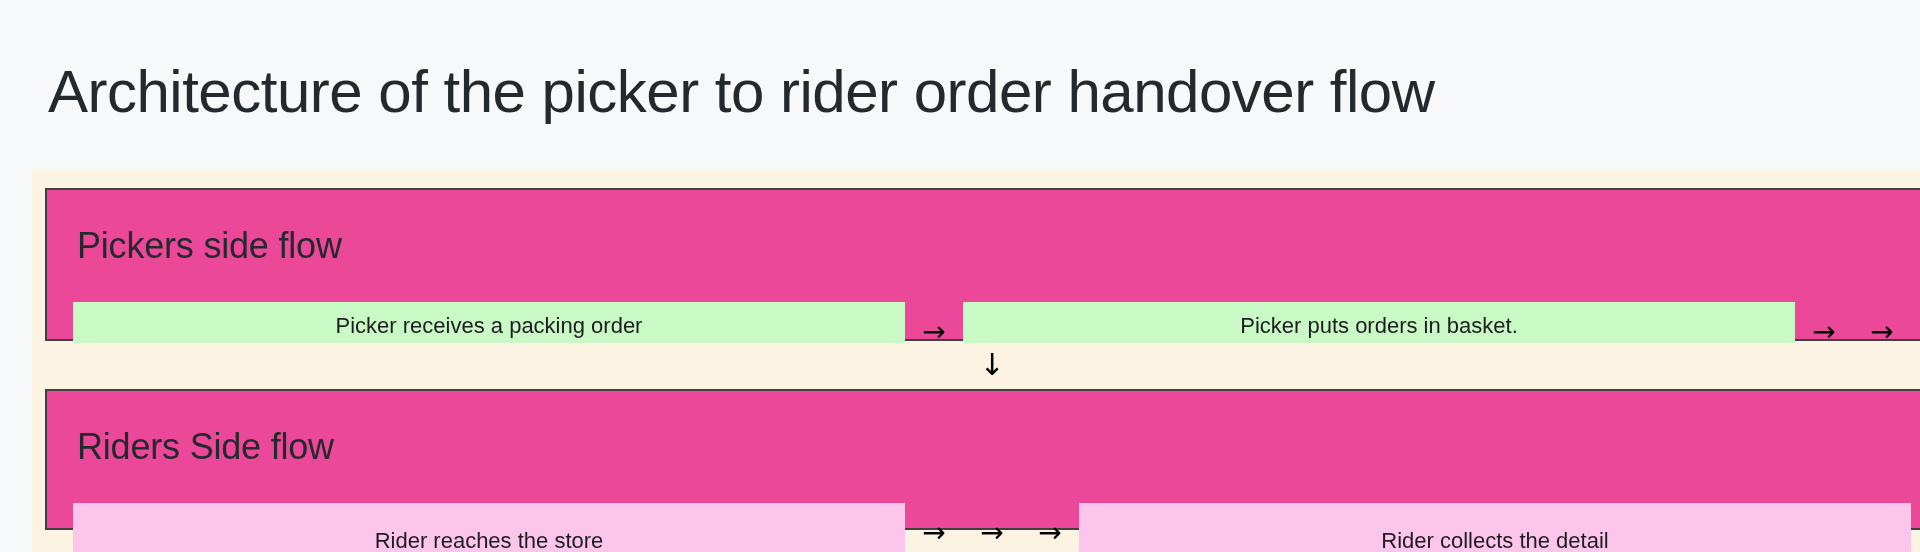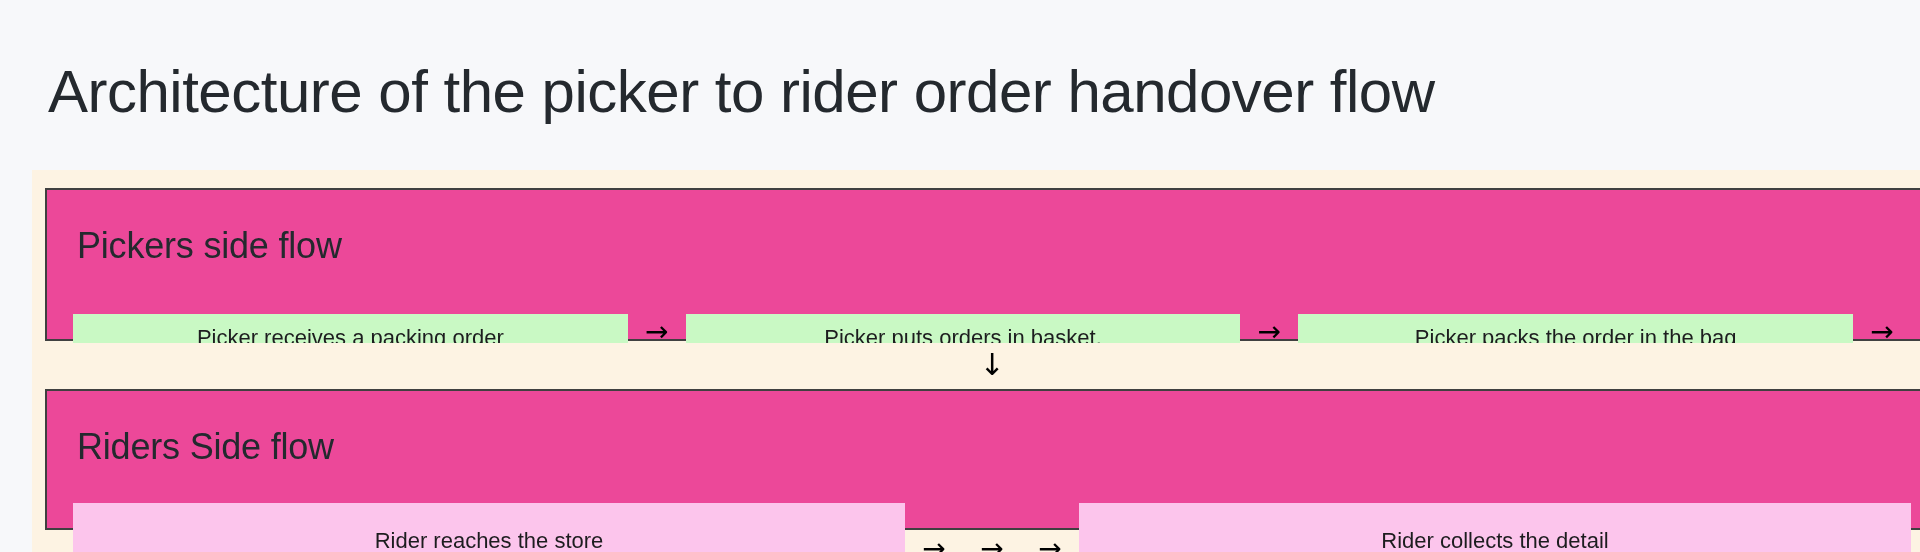--- a/index.html
+++ b/index.html
@@ -66,21 +66,21 @@
     font-weight: 400;
     color: #24292e;
     padding-left: 14px;
     padding-top: 18px;
     letter-spacing: -0.2px;
   }
 
   
   .flow-row {
     display: flex;
-    align-items: flex-end;
+    align-items: flex-start;
     padding: 0 10px;
     margin-top: 18px;
   }
 
   .flow-step {
     flex: 1 1 0;
     display: flex;
     align-items: center;
     justify-content: center;
     text-align: center;
@@ -139,21 +139,20 @@
   <h1 class="page-title">Architecture of the picker to rider order handover flow</h1>
 
   <section class="panel" id="panel-pickers">
     <div class="panel-title">Pickers side flow</div>
 
     <div class="flow-row">
       <div class="flow-step green-step">Picker receives a packing order</div>
       <div class="flow-arrow">→</div>
       <div class="flow-step green-step">Picker puts orders in basket.</div>
       <div class="flow-arrow">→</div>
-      <div class="flow-step green-step">Picker packs the order in  the bag</div>
       <div class="flow-arrow">→</div>
     </div>
   </section>
 
   <div class="section-connector">
     <span class="down-arrow">↓</span>
   </div>
 
   <section class="panel" id="panel-riders">
     <div class="panel-title">Riders Side flow</div>

